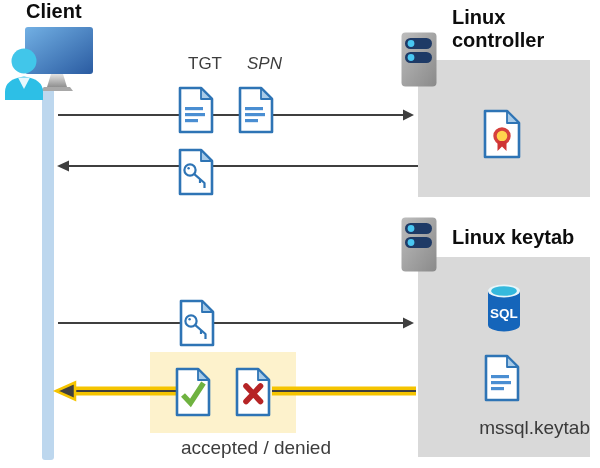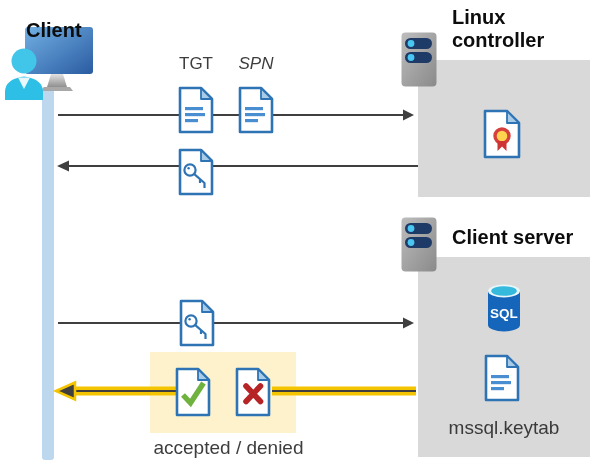--- a/index.html
+++ b/index.html
@@ -10,21 +10,21 @@
   .abs{position:absolute;}
   .hdr{font-weight:bold;font-size:20px;color:#0d0d0d;line-height:1.15;}
   .sub{font-size:17px;color:#3d3d3d;}
   .box{background:#d9d9d9;}
   .zone-box{z-index:0;}
   .arrow-layer{z-index:1;pointer-events:none;}
   .icon{z-index:2;}
   .lbl{z-index:3;}
   .timeline{background:#bdd7ee;border-radius:3px;z-index:1;}
   .hl-box{background:#fdf2cc;}
-  .center{text-align:center;}
+  .center{text-align:right;}
 </style>
 </head>
 <body>
 
 <div class="stage">
 
   <div class="abs box zone-box" style="left:418px;top:60px;width:172px;height:137px;"></div>
   <div class="abs box zone-box" style="left:418px;top:257px;width:172px;height:200px;"></div>
   <div class="abs hl-box zone-box" style="left:150px;top:352px;width:146px;height:81px;"></div>
 
@@ -47,21 +47,21 @@
       <polygon points="403,317.5 403,328.5 414,323" fill="#3f3f3f"></polygon>
     </g>
 
     <g>
       <path d="M76 391 H176 M272 391 H416" stroke="#f5c400" stroke-width="9" fill="none"></path>
       <path d="M76 391 H176 M272 391 H416" stroke="#3f3f3f" stroke-width="2" fill="none"></path>
       <polygon points="56,391 75,382.5 75,399.5" fill="#3f3f3f" stroke="#f5c400" stroke-width="2.5"></polygon>
     </g>
   </svg>
 
-  <div class="abs hdr lbl" style="left:26px;top:19px;">Client</div>
+  <div class="abs hdr lbl" style="left:26px;top:0;">Client</div>
   <svg class="abs icon" style="left:0;top:24px;" width="110" height="76" viewBox="0 0 110 76">
     <defs>
       <linearGradient id="gMon" x1="0" y1="0" x2="1" y2="1">
         <stop offset="0" stop-color="#72b0e4"></stop>
           <stop offset="1" stop-color="#2a5ba1"></stop>
       </linearGradient>
       <linearGradient id="gStand" x1="0" y1="0" x2="0" y2="1">
         <stop offset="0" stop-color="#e3e3e3"></stop>
           <stop offset="1" stop-color="#8f8f8f"></stop>
       </linearGradient>
@@ -144,21 +144,21 @@
 
   <svg class="abs icon" style="left:481px;top:109px;" width="42" height="50" viewBox="0 0 42 50">
     <path d="M4 2 H26 L38 14 V48 H4 Z" fill="#fff" stroke="#2e74b5" stroke-width="2.6" stroke-linejoin="round"></path>
     <path d="M26 2 V14 H38 Z" fill="#a8cbe8" stroke="#2e74b5" stroke-width="1.8" stroke-linejoin="round"></path>
     <g>
       <circle cx="21" cy="27" r="7" fill="#ffd34d" stroke="#d6403c" stroke-width="3.4"></circle>
       <path d="M16.5 32 V42 L21 37.5 L25.5 42 V32 Z" fill="#cf3434"></path>
     </g>
   </svg>
 
-  <div class="abs hdr lbl" style="left:452px;top:226px;width:142px;">Client server</div>
+  <div class="abs hdr lbl" style="left:452px;top:226px;width:142px;">Linux keytab</div>
   <svg class="abs icon" style="left:400px;top:216px;" width="38" height="57" viewBox="0 0 38 57">
     <defs>
       <linearGradient id="gSrv2" x1="0" y1="0" x2="1" y2="1">
         <stop offset="0" stop-color="#bdbdbd"></stop>
           <stop offset="1" stop-color="#8a8a8a"></stop>
       </linearGradient>
     </defs>
     <rect x="1.5" y="1.5" width="35" height="54" rx="4" fill="url(#gSrv2)"></rect>
     <rect x="5" y="7" width="27" height="11" rx="5.5" fill="#1e3a66"></rect>
     <circle cx="11" cy="12.5" r="3.4" fill="#49c7f2"></circle>

